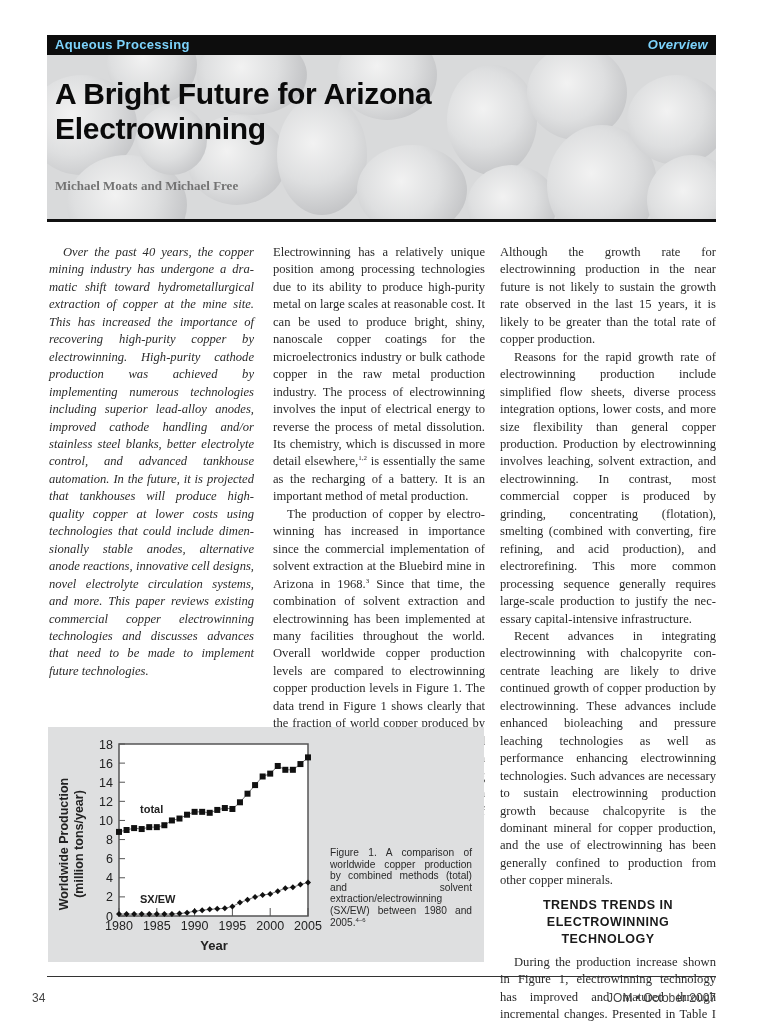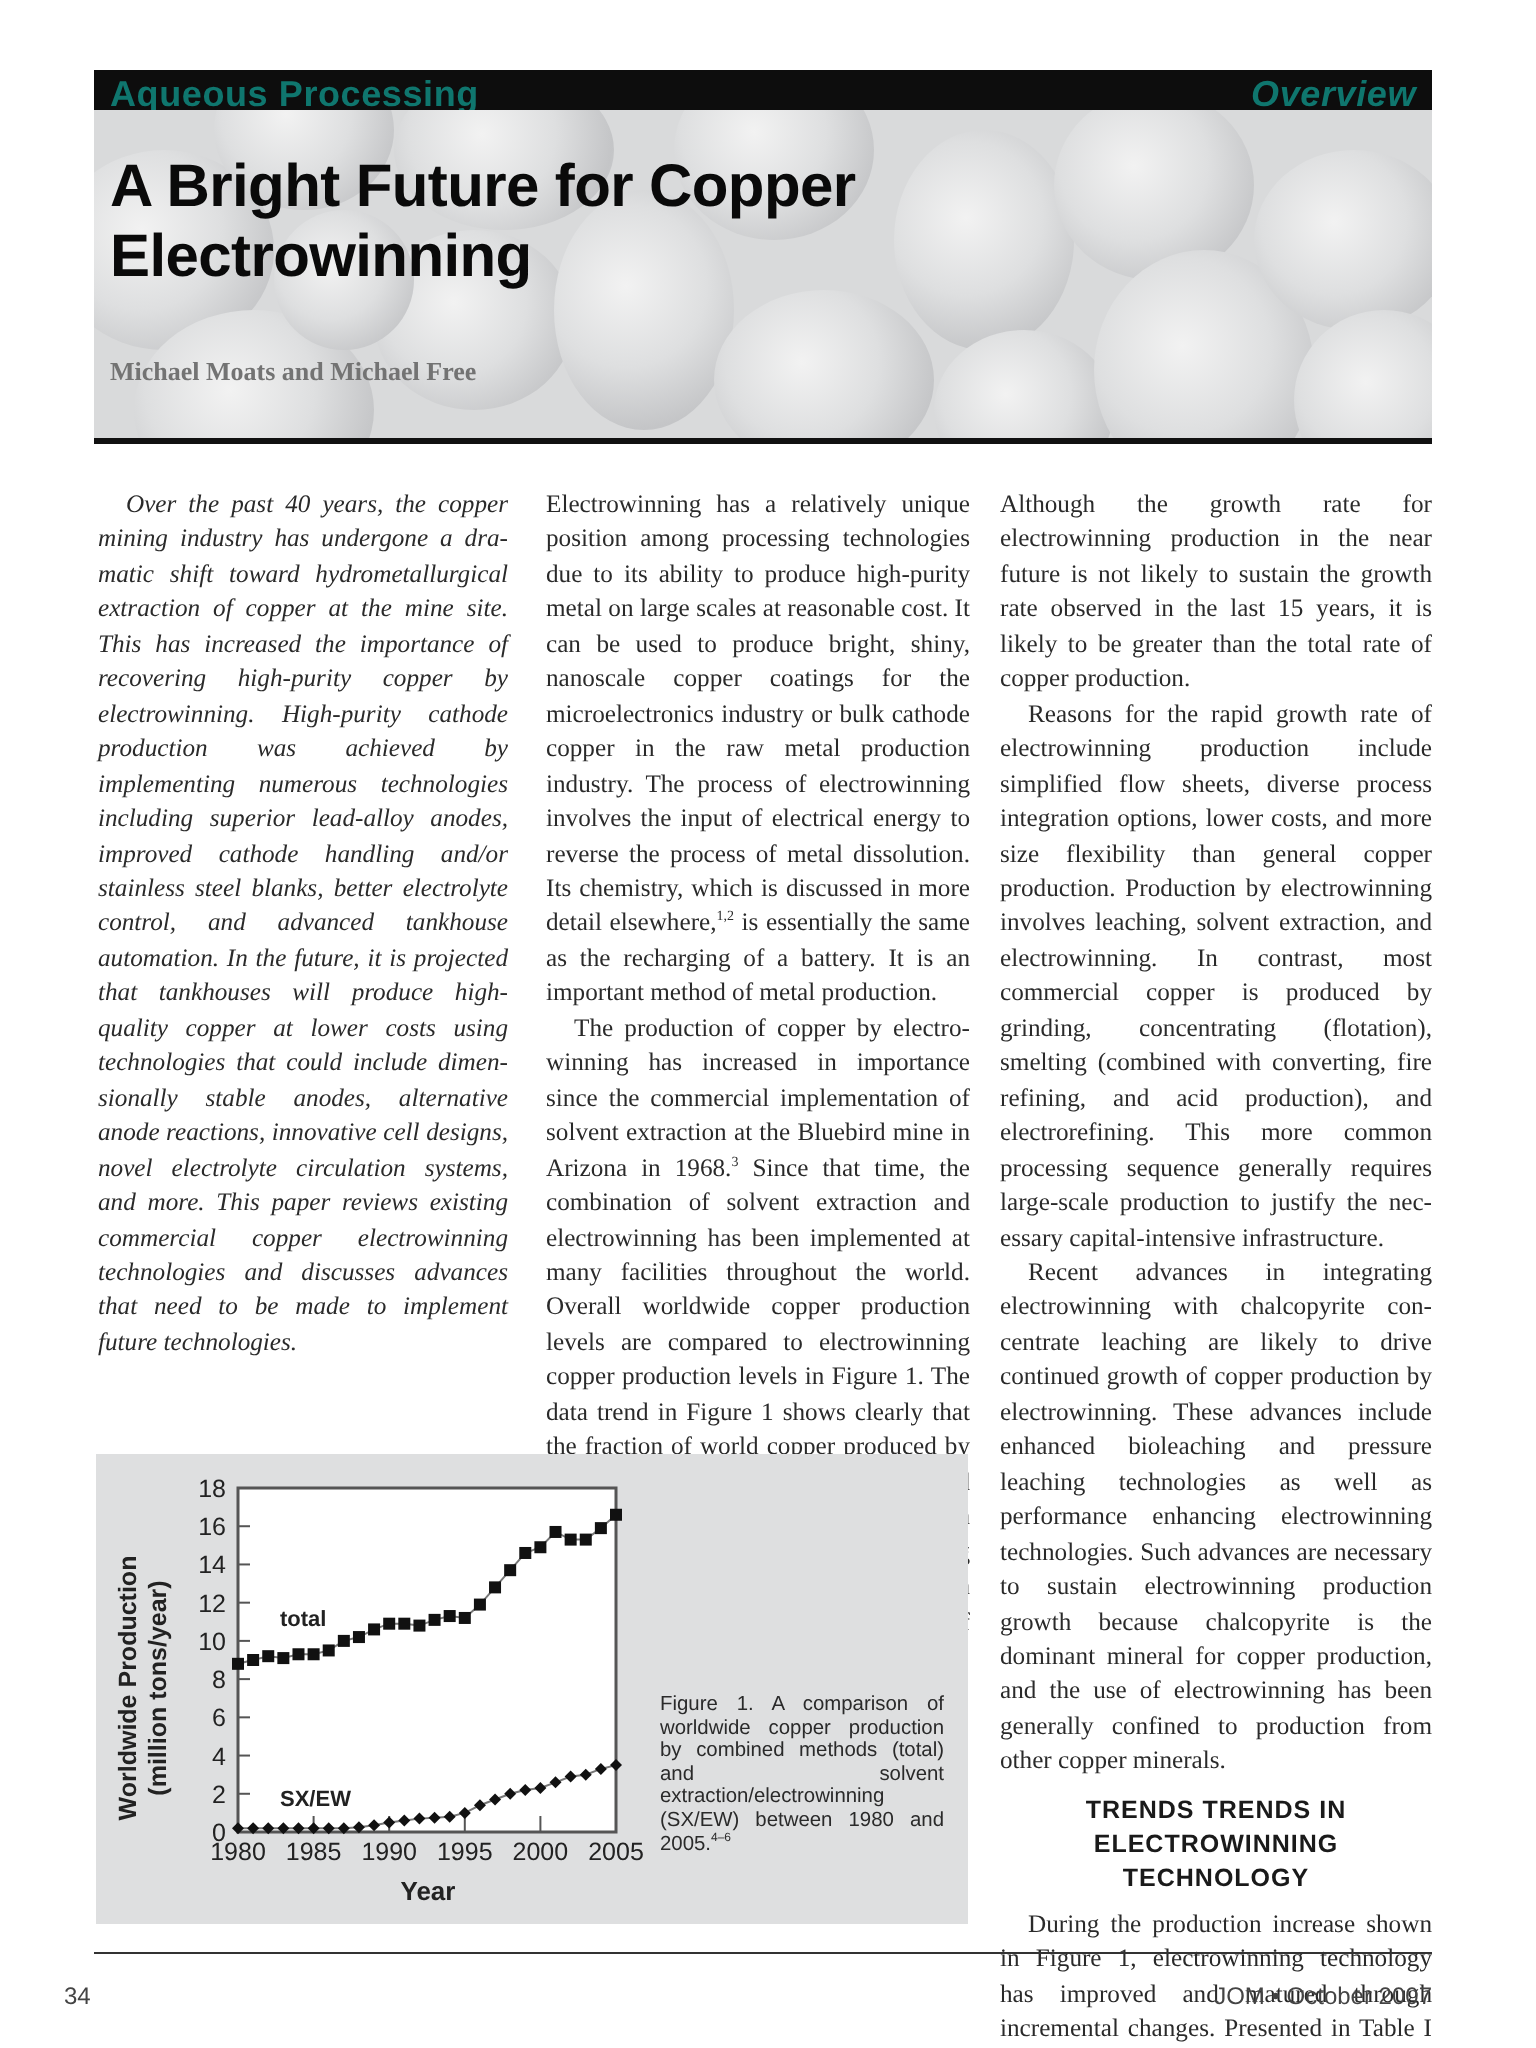--- a/index.html
+++ b/index.html
@@ -1,20 +1,20 @@
 <!DOCTYPE html>
 <html><head>
 <meta charset="utf-8">
 <style>
   * { margin:0; padding:0; box-sizing:border-box; }
   html, body { width:768px; height:1024px; background:#ffffff; overflow:hidden; }
   body { position:relative; font-family:"Liberation Serif", serif; color:#2a2a2a; }
 
-  .topbar { position:absolute; left:47px; top:35px; width:669px; height:20px; background:#0d0d0d; color:#0f766e;
-    font-family:"Liberation Sans", sans-serif; font-weight:bold; font-size:18px; letter-spacing:0.3px; }
+  .topbar { position:absolute; left:47px; top:35px; width:669px; height:20px; background:#0d0d0d; color:#7dd3fc;
+    font-family:"Liberation Sans", sans-serif; font-weight:bold; font-size:13px; letter-spacing:0.3px; }
   .topbar .left { position:absolute; left:8px; top:2px; }
   .topbar .right { position:absolute; right:8px; top:2px; font-style:italic; }
 
   .hero { position:absolute; left:47px; top:55px; width:669px; height:164px; overflow:hidden;
     background:#d9dadb; }
   .hero .blob { position:absolute; border-radius:50%; background:radial-gradient(circle at 40% 40%, #f2f2f2 0%, #dedfe0 45%, #c4c5c7 80%, rgba(190,190,192,0) 100%); }
   .hero-rule { position:absolute; left:47px; top:219px; width:669px; height:3px; background:#111; }
 
   .title { position:absolute; left:55px; top:76px; font-family:"Liberation Sans", sans-serif; font-weight:bold;
     font-size:30px; line-height:35px; color:#0a0a0a; letter-spacing:-0.3px; }
@@ -61,21 +61,21 @@
   <div class="blob" style="left:420px;top:110px;width:90px;height:80px;"></div>
   <div class="blob" style="left:480px;top:-10px;width:100px;height:95px;"></div>
   <div class="blob" style="left:500px;top:70px;width:110px;height:120px;"></div>
   <div class="blob" style="left:580px;top:20px;width:100px;height:90px;"></div>
   <div class="blob" style="left:600px;top:100px;width:90px;height:90px;"></div>
   <div class="blob" style="left:90px;top:50px;width:70px;height:70px;"></div>
 </div>
 <div class="hero-rule"></div>
 
 <div class="title">
-  <div>A Bright Future for Copper</div>
+  <div>A Bright Future for Arizona</div>
   <div>Electrowinning</div>
 </div>
 <div class="authors">Michael Moats and Michael Free</div>
 
 <div class="col col1">
   <p class="abstract">Over the past 40 years, the copper mining industry has undergone a dra­matic shift toward hydrometallurgical extraction of copper at the mine site. This has increased the importance of recovering high-purity copper by electro­winning. High-purity cathode production was achieved by implementing numer­ous technologies including superior lead-alloy anodes, improved cathode handling and/or stainless steel blanks, better electrolyte control, and advanced tankhouse automation. In the future, it is projected that tankhouses will produce high-quality copper at lower costs using technologies that could include dimen­sionally stable anodes, alternative anode reactions, innovative cell designs, novel electrolyte circulation systems, and more. This paper reviews existing commercial copper electrowinning technologies and discusses advances that need to be made to implement future technologies.</p>
   <p id="intro-p1"><span></span></p>
 </div>
 
 <div class="col col2" id="col2">

